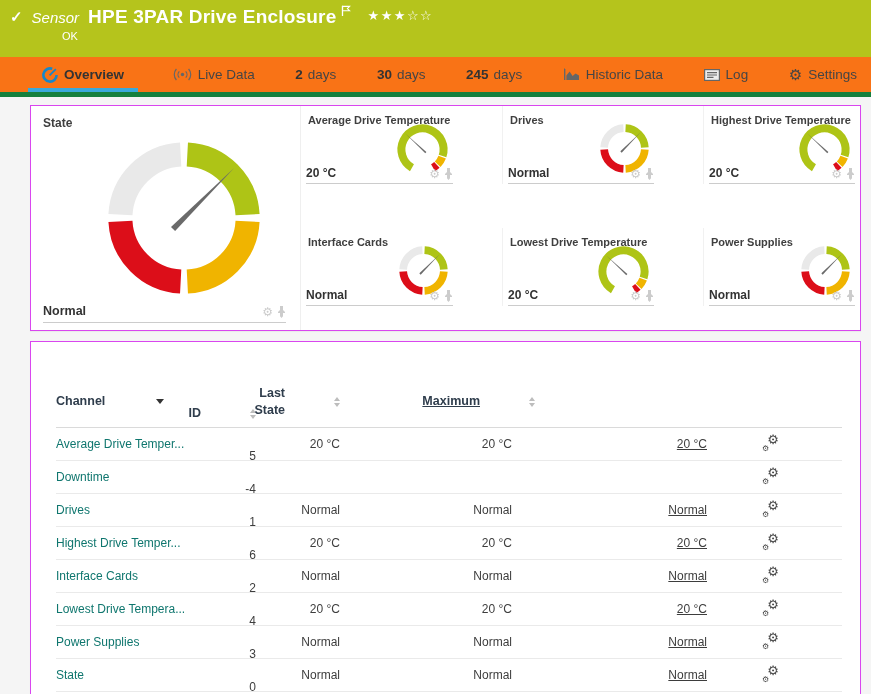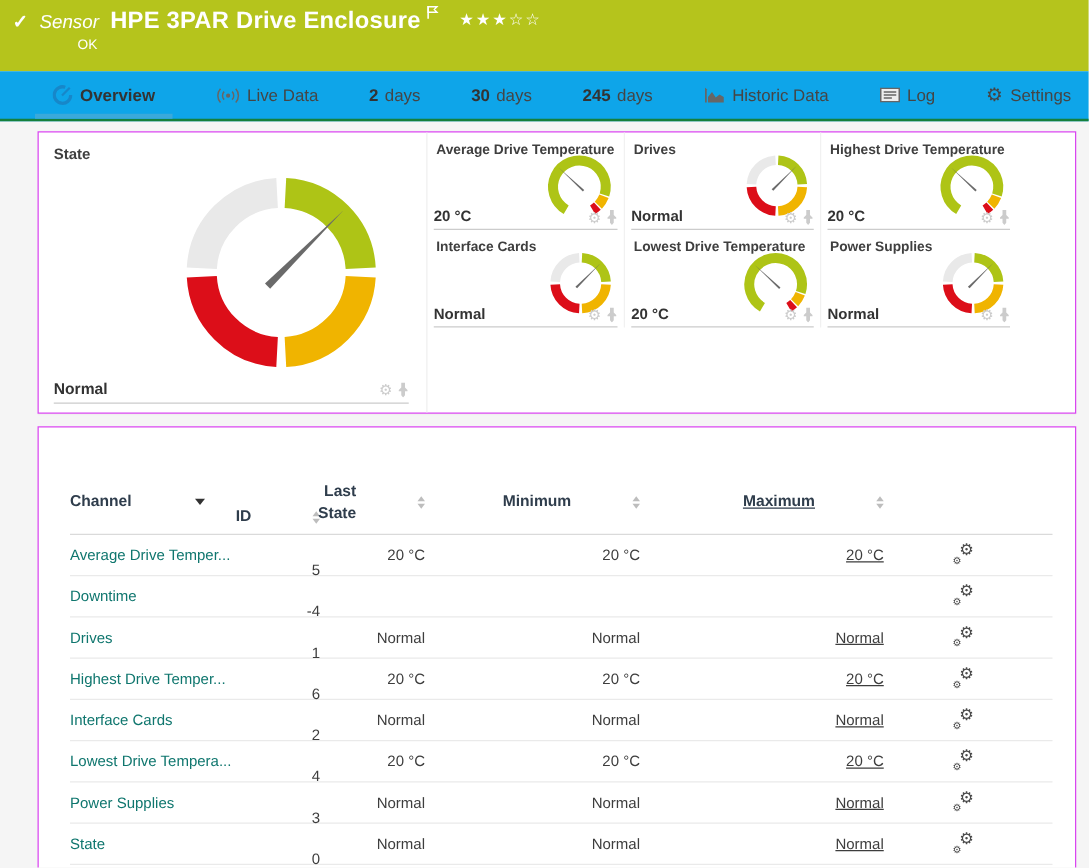--- a/index.html
+++ b/index.html
@@ -10,21 +10,21 @@
   .top-bar { height:57px; background:#b5c41c; color:#fff; padding:6px 10px 0 10px; }
   .top-row { display:flex; align-items:center; }
   .check { font-size:15px; font-weight:bold; margin-right:9px; }
   .kind { font-style:italic; font-size:15px; margin-right:9px; }
   .sensor-title { font-size:19px; font-weight:bold; letter-spacing:.2px; }
   .flag { margin:-10px 0 0 5px; }
   .stars { font-size:13px; letter-spacing:1.5px; margin:-4px 0 0 16px; }
   .status-row { margin:2px 0 0 52px; font-size:11px; font-weight:normal; }
 
   
-  .tab-bar { height:40px; background:#0ea5e9; border-bottom:2px solid #15803d;
+  .tab-bar { height:40px; background:#f97316; border-bottom:5px solid #15803d;
              display:flex; justify-content:space-between; align-items:stretch;
              padding:0 8px 0 28px; }
   .tab { display:flex; align-items:center; gap:6px; font-size:13.5px; color:#454545;
          padding:0 6px; cursor:pointer; }
   .tab.active { box-shadow:inset 0 -4px 0 #3aa9db; padding:0 14px; font-weight:bold; }
   .tab.active .tab-label { color:#333; }
   .tab-icon { display:flex; align-items:center; color:#666; }
   .tab.active .tab-icon { color:#1787c9; }
   .tab b { font-size:13.5px; color:#333; margin-right:-1px; }
   .tab .gear-glyph { font-size:15px; color:#444; font-weight:normal; }
@@ -40,21 +40,21 @@
   .cell-title { font-size:12px; font-weight:bold; color:#3f3f3f; }
   .state-gauge-wrap { margin:2px 16px 0 auto; line-height:0; }
   .value-row { margin-top:auto; margin-bottom:5px; display:flex; align-items:flex-end;
                justify-content:space-between; border-bottom:1px solid #ccc; padding-bottom:4px; }
   .value-text { font-size:12.5px; font-weight:bold; color:#333; }
   .corner-icons { display:flex; align-items:center; gap:4px; color:#ccc; }
   .mini-gear { font-size:12px; line-height:10px; cursor:pointer; }
   .mini-pin { cursor:pointer; }
 
   .gauge-grid { flex:1; display:grid; grid-template-columns:157px 157px 157px;
-                grid-auto-rows:78px; align-content:start; }
+                grid-auto-rows:78px; align-content:start;gap:44px; }
   .mini-cell { position:relative; padding:8px 10px 0 7px; border-left:1px solid #f1f1f1; }
   .mini-cell:nth-child(3n+1) { border-left:none; }
   .mini-title { font-size:11px; font-weight:bold; color:#3f3f3f; white-space:nowrap; }
   .mini-gauge { position:absolute; top:15px; right:7px; line-height:0; }
   .mini-value-row { position:absolute; left:5px; right:5px; bottom:0; display:flex;
                     align-items:flex-end; justify-content:space-between;
                     border-bottom:1px solid #ccc; padding-bottom:3px; background:transparent; }
   .mini-value { font-size:12px; font-weight:bold; color:#333; }
 
   
@@ -311,27 +311,20 @@
             <i class="s-down"></i>
           </span>
         </div>
         <div class="hcell c2">
           <span class="lbl">Last State</span>
           <span class="sort">
             <i class="s-up"></i>
             <i class="s-down"></i>
           </span>
         </div>
-        <div class="hcell c3">
-          <span class="lbl">Minimum</span>
-          <span class="sort">
-            <i class="s-up"></i>
-            <i class="s-down"></i>
-          </span>
-        </div>
         <div class="hcell c4">
           <span class="lbl">Maximum</span>
           <span class="sort">
             <i class="s-up"></i>
             <i class="s-down"></i>
           </span>
         </div>
       </div>
     <div id="table-body">
         <div class="trow">

